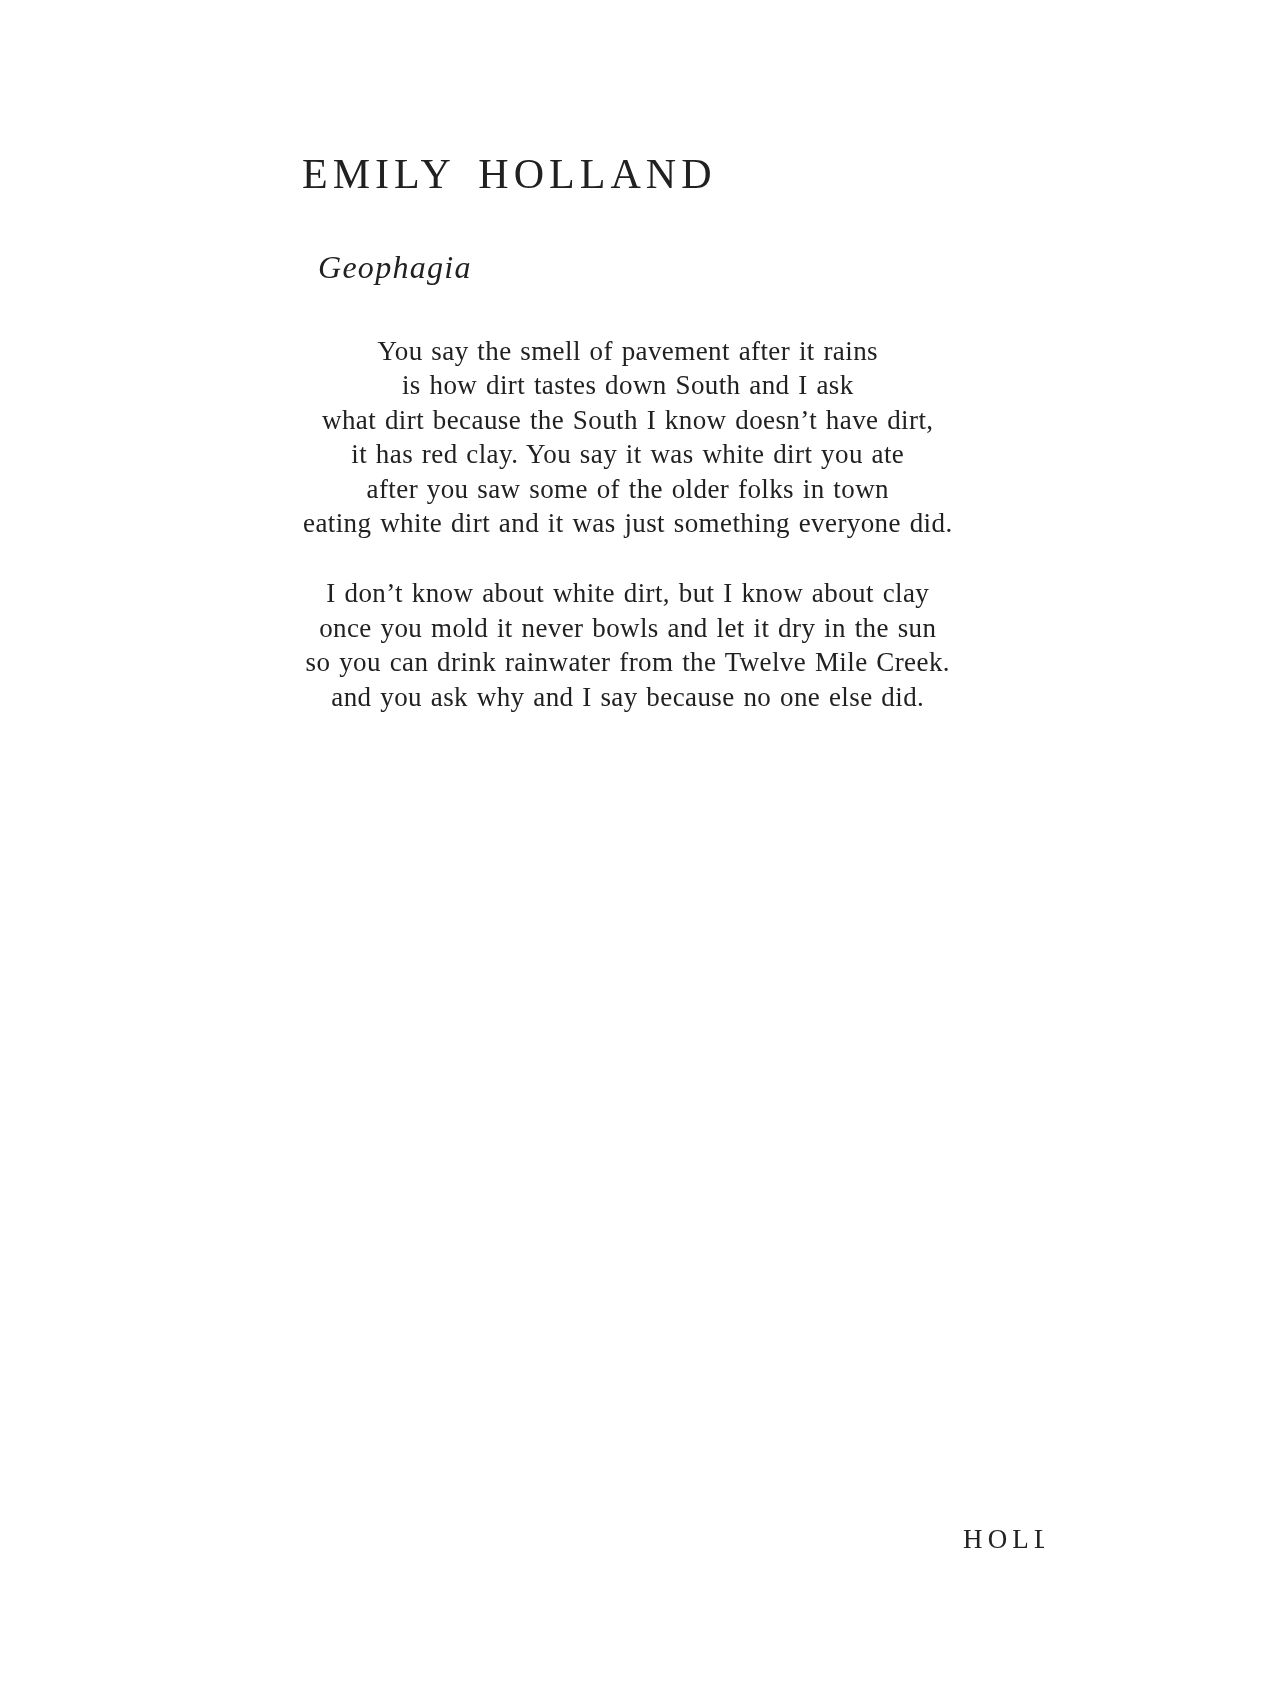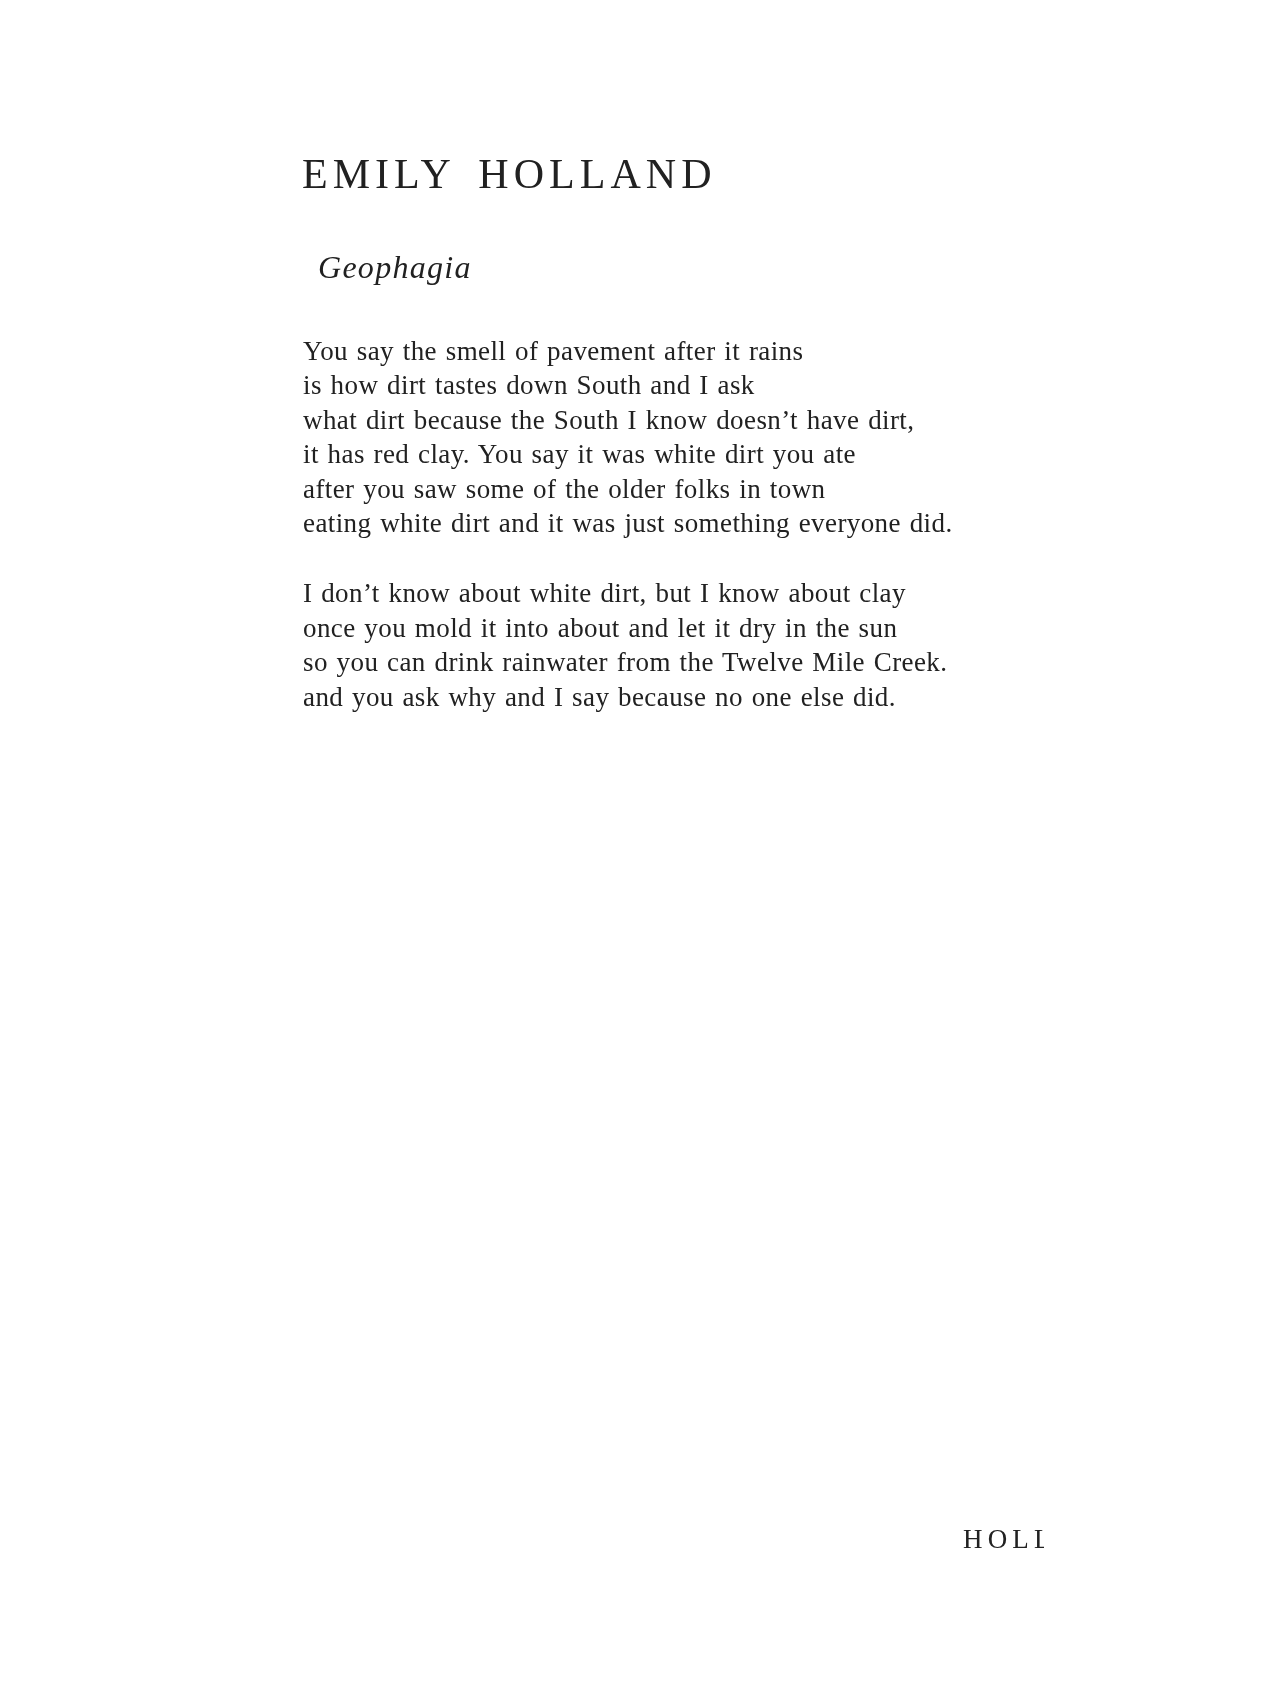--- a/index.html
+++ b/index.html
@@ -50,20 +50,21 @@
   }
   .poem .stanza + .stanza {
     margin-top: 36px;
   }
   .poem .line {
     font-size: 27px;
     line-height: 34.4px;
     letter-spacing: 0.015em;
     word-spacing: 0.06em;
     white-space: nowrap;
+    text-align: center;
   }
   .footer {
     position: absolute;
     left: 963px;
     top: 1526px;
     display: flex;
     align-items: flex-start;
     gap: 36px;
   }
   .footer .running-author {
@@ -94,21 +95,21 @@
       <div class="line">You say the smell of pavement after it rains</div>
       <div class="line">is how dirt tastes down South and I ask</div>
       <div class="line">what dirt because the South I know doesn’t have dirt,</div>
       <div class="line">it has red clay. You say it was white dirt you ate</div>
       <div class="line">after you saw some of the older folks in town</div>
       <div class="line">eating white dirt and it was just something everyone did.</div>
     </div>
 
     <div class="stanza">
       <div class="line">I don’t know about white dirt, but I know about clay</div>
-      <div class="line">once you mold it into about and let it dry in the sun</div>
+      <div class="line">once you mold it never bowls and let it dry in the sun</div>
       <div class="line">so you can drink rainwater from the Twelve Mile Creek.</div>
       <div class="line">and you ask why and I say because no one else did.</div>
     </div>
 
   </div>
 
   <div class="footer">
     <span class="running-author">HOLLAND</span>
     <span class="page-number">35</span>
   </div>

